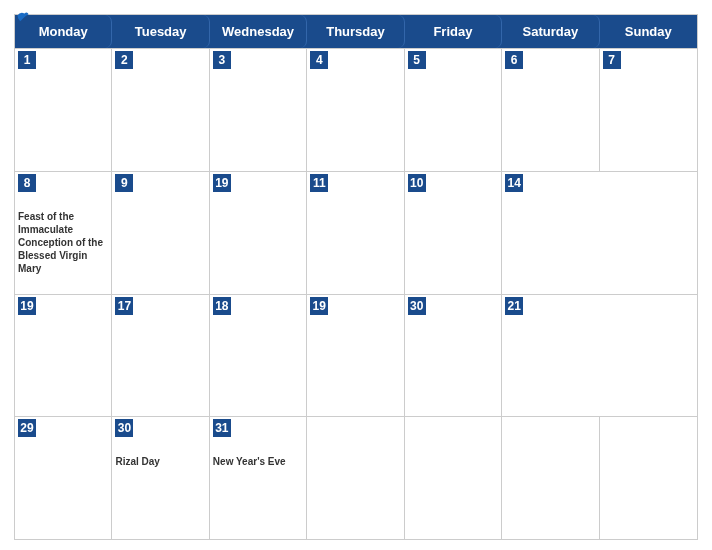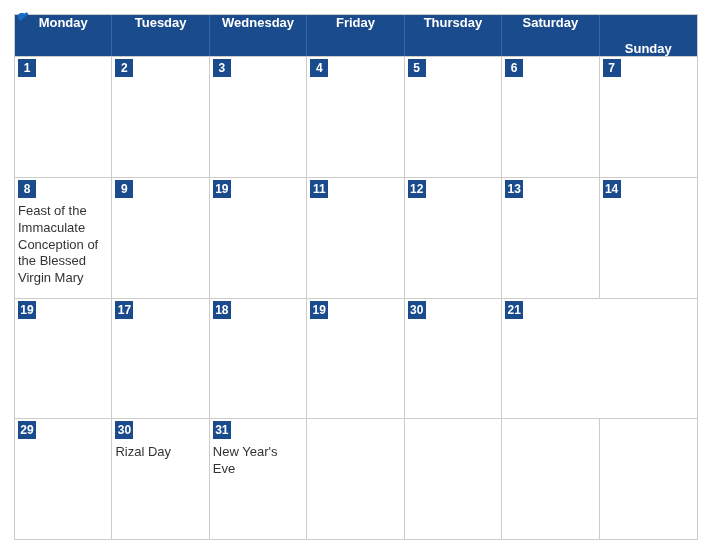--- a/index.html
+++ b/index.html
@@ -73,26 +73,26 @@
     .cal-header-row {
       display: grid;
       grid-template-columns: repeat(7, 1fr);
       background: #1a4b8c;
     }
     .cal-header-cell {
       text-align: center;
       color: #fff;
       font-size: 13px;
       font-weight: bold;
-      padding: 0 2px;
+      padding: 9px 2px;
       border-right: 1px solid #3366aa;
+      border-radius: 7px;
     }
     .cal-header-cell:last-child {
       border-right: none;
-      margin-top: 26px;
     }
     .cal-body {
       flex: 1;
       display: flex;
       flex-direction: column;
     }
     .cal-week {
       display: grid;
       grid-template-columns: repeat(7, 1fr);
       flex: 1;
@@ -115,24 +115,25 @@
       background: #1a4b8c;
       width: 18px;
       height: 18px;
       display: flex;
       align-items: center;
       justify-content: center;
       margin-bottom: 2px;
       flex-shrink: 0;
     }
     .day-event {
-      font-size: 13px;
+      font-size: 10px;
       color: #333;
       line-height: 1.3;
-      margin-top: 3px;
+      margin-top: 16px;
+      font-weight: bold;
     }
   </style>
 </head>
 <body>
 
 <div class="page">
   <div class="header">
     <div class="logo">
       <span class="logo-text-general"></span>
       <span class="logo-text-blue">
@@ -144,22 +145,22 @@
     </div>
     <h1 class="title"></h1>
     <div class="country"></div>
   </div>
 
   <div class="calendar">
     <div class="cal-header-row">
     <div class="cal-header-cell">Monday</div>
         <div class="cal-header-cell">Tuesday</div>
         <div class="cal-header-cell">Wednesday</div>
+        <div class="cal-header-cell">Thursday</div>
         <div class="cal-header-cell">Friday</div>
-        <div class="cal-header-cell">Thursday</div>
         <div class="cal-header-cell">Saturday</div>
         <div class="cal-header-cell">Sunday</div>
       </div>
     <div class="cal-body">
     <div class="cal-week">
           <div class="cal-cell">
             <div class="day-number">1</div>
           </div>
           <div class="cal-cell">
             <div class="day-number">2</div>
@@ -188,24 +189,21 @@
           <div class="cal-cell">
             <div class="day-number">9</div>
           </div>
           <div class="cal-cell">
             <div class="day-number">19</div>
           </div>
           <div class="cal-cell">
             <div class="day-number">11</div>
           </div>
           <div class="cal-cell">
-            <div class="day-number">12</div>
-          </div>
-          <div class="cal-cell">
-            <div class="day-number">13</div>
+            <div class="day-number">10</div>
           </div>
           <div class="cal-cell">
             <div class="day-number">14</div>
           </div>
         </div>
         <div class="cal-week">
           <div class="cal-cell">
             <div class="day-number">19</div>
           </div>
           <div class="cal-cell">

